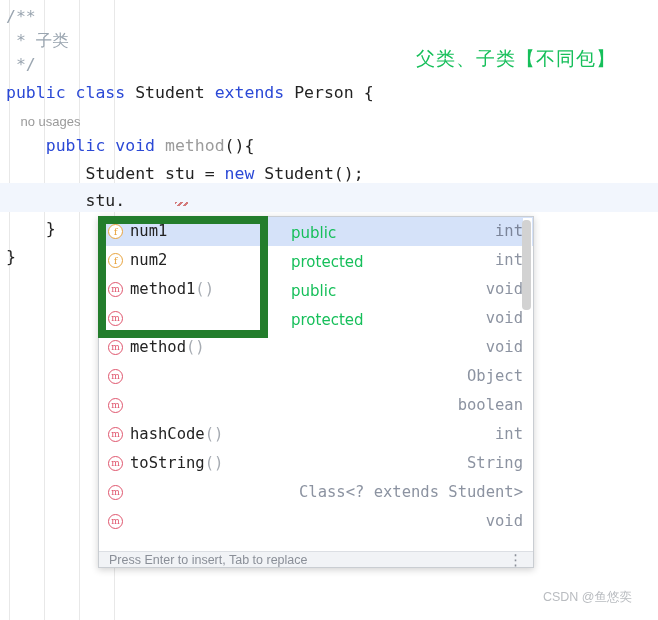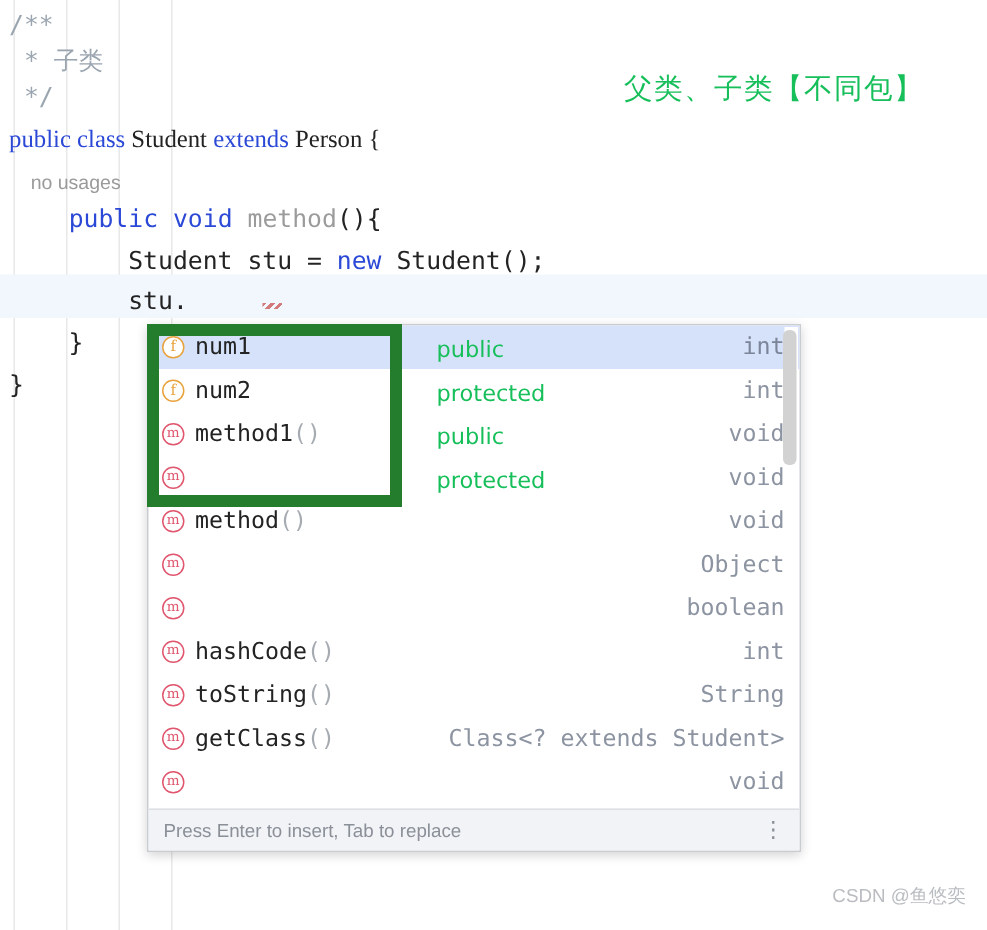--- a/index.html
+++ b/index.html
@@ -153,21 +153,21 @@
     position: absolute;
     right: 1px; top: 2px;
     width: 9px; height: 90px;
     background: #d2d2d2;
     border-radius: 4px;
   }
 
   #popup-statusbar {
     position: absolute;
     left: 0; bottom: 0;
-    width: 434px; height: 28px;
+    width: 434px; height: 16px;
     background: #f1f3f6;
     border-top: 1px solid #dcdfe4;
     box-sizing: border-box;
     display: flex;
     align-items: center;
     padding: 0 10px;
     font-family: "Liberation Sans", sans-serif;
     font-size: 12.5px;
     color: #8a8f98;
   }
@@ -185,21 +185,21 @@
     left: 98px; top: 216px;
     width: 170px; height: 122px;
     border: 8px solid #237d2c;
     box-sizing: border-box;
     pointer-events: none;
   }
 
   
   #watermark {
     position: absolute;
-    right: 14px; bottom: 14px;
+    right: 26px; bottom: 14px;
     font-family: "Liberation Sans", sans-serif;
     font-size: 12.5px;
     color: #b9bcc0;
     white-space: nowrap;
   }
 </style>
 </head>
 <body>
 
 <div id="editor">
@@ -207,21 +207,21 @@
       <div class="gutter-line" style="left: 9px;"></div>
       <div class="gutter-line" style="left: 44px;"></div>
       <div class="gutter-line" style="left: 79px;"></div>
       <div class="gutter-line" style="left: 114px;"></div>
     </div>
   <div id="current-line-highlight" class="cur-line-hl" style="top: 183px;"></div>
   <div id="code-lines">
       <div class="code-line" style="top: 2px;"><span class="txt"><span class="cmt">/**</span></span></div>
       <div class="code-line" style="top: 26px;"><span class="txt"><span class="cmt"> * 子类</span></span></div>
       <div class="code-line" style="top: 50px;"><span class="txt"><span class="cmt"> */</span></span></div>
-      <div class="code-line" style="top: 78px; font-family: Liberation Serif, serif;"><span class="txt"><span class="kw">public</span><span class="plain"> </span><span class="kw">class</span><span class="plain"> </span><span class="ident">Student</span><span class="plain"> </span><span class="kw">extends</span><span class="plain"> </span><span class="ident">Person</span><span class="plain"> {</span></span></div>
+      <div class="code-line" style="top: 78px;"><span class="txt"><span class="kw">public</span><span class="plain"> </span><span class="kw">class</span><span class="plain"> </span><span class="ident">Student</span><span class="plain"> </span><span class="kw">extends</span><span class="plain"> </span><span class="ident">Person</span><span class="plain"> {</span></span></div>
       <div class="code-line" style="top: 106px;"><span class="txt"><span class="hint">    no usages</span></span></div>
       <div class="code-line" style="top: 131px;"><span class="txt"><span class="plain">    </span><span class="kw">public</span><span class="plain"> </span><span class="kw">void</span><span class="plain"> </span><span class="grayid">method</span><span class="plain">(){</span></span></div>
       <div class="code-line" style="top: 159px;"><span class="txt"><span class="plain">        Student stu = </span><span class="kw">new</span><span class="plain"> Student();</span></span></div>
       <div class="code-line" style="top: 186px;"><span class="txt"><span class="plain">        stu.</span></span></div>
       <div class="code-line" style="top: 214px;"><span class="txt"><span class="plain">    }</span></span></div>
       <div class="code-line" style="top: 242px;"><span class="txt"><span class="plain">}</span></span></div>
     </div>
   <div class="squiggle" style="left:175px; top:202px; width:13px;"></div>
 </div>
 
@@ -266,21 +266,20 @@
         <span class="comp-name"><span>hashCode</span><span class="paren">()</span></span>
         <span class="comp-type">int</span>
       </div>
       <div class="comp-row">
         <span class="ic method">m</span>
         <span class="comp-name"><span>toString</span><span class="paren">()</span></span>
         <span class="comp-type">String</span>
       </div>
       <div class="comp-row">
         <span class="ic method">m</span>
-        <span class="comp-name"><span>getClass</span><span class="paren">()</span></span>
         <span class="comp-type">Class&lt;? extends Student&gt;</span>
       </div>
       <div class="comp-row">
         <span class="ic method">m</span>
         <span class="comp-type">void</span>
       </div>
       <div class="comp-row">
         <span class="comp-name"></span>
         <span class="comp-type">void</span>
       </div>

